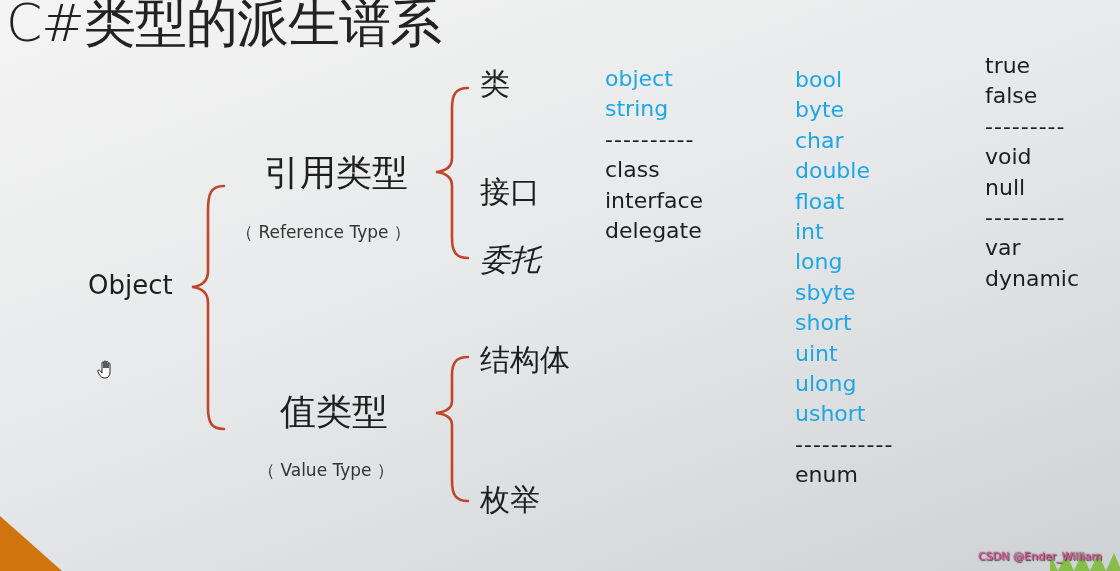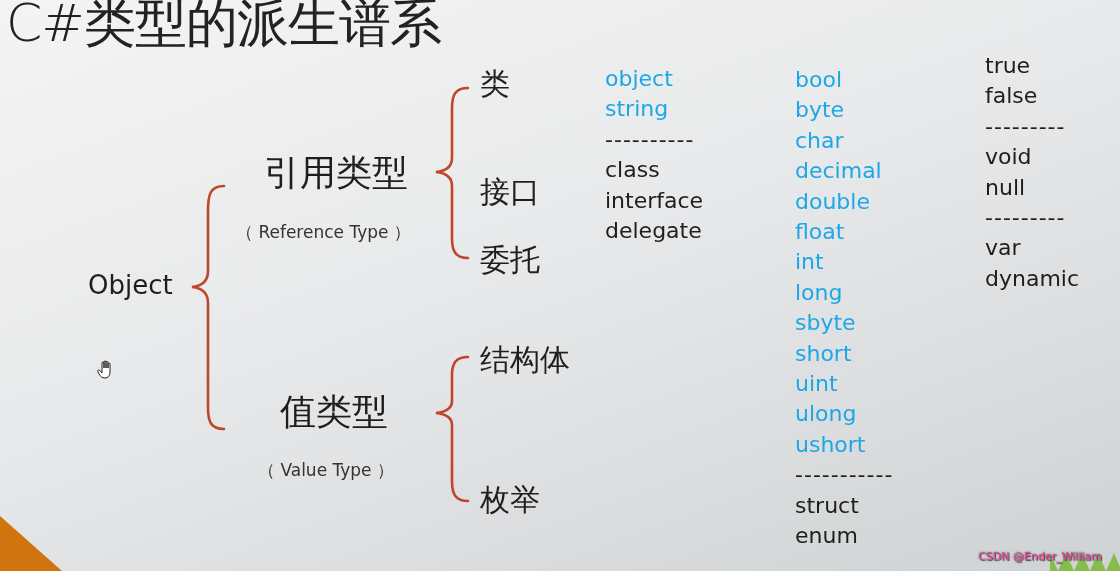--- a/index.html
+++ b/index.html
@@ -45,50 +45,48 @@
 <svg class="brace" style="left:428px; top:84px;" width="44" height="178" viewBox="0 0 44 178">
   <path d="M40 4 C 28 4, 24 10, 24 24 L 24 74 C 24 83, 18 87, 8 88 C 18 89, 24 93, 24 102 L 24 154 C 24 168, 28 174, 40 174" fill="none" stroke="#c0462a" stroke-width="2.6" stroke-linecap="round"></path>
 </svg>
 
 <svg class="brace" style="left:428px; top:353px;" width="44" height="152" viewBox="0 0 44 152">
   <path d="M40 4 C 28 4, 24 10, 24 22 L 24 48 C 24 56, 18 59, 8 60 C 18 61, 24 64, 24 72 L 24 128 C 24 142, 28 148, 40 148" fill="none" stroke="#c0462a" stroke-width="2.6" stroke-linecap="round"></path>
 </svg>
 
 <div class="abs leaf" style="left:480px; top:66px;">类</div>
 <div class="abs leaf" style="left:480px; top:154px;margin-top:20px;">接口</div>
-<div class="abs leaf" style="left:480px; top:242px;">委托</div>
+<div class="abs leaf" style="left:480px; top:242px;font-style:italic;">委托</div>
 
 <div class="abs leaf" style="left:480px; top:342px;">结构体</div>
 <div class="abs leaf" style="left:480px; top:482px;">枚举</div>
 
 <div class="abs col" style="left:605px; top:64px;">
   <div class="kw-blue">object</div>
   <div class="kw-blue">string</div>
   <div class="sep">----------</div>
   <div class="kw-dark">class</div>
   <div class="kw-dark">interface</div>
   <div class="kw-dark">delegate</div>
 </div>
 
 <div class="abs col" style="left:795px; top:65px;">
   <div class="kw-blue">bool</div>
   <div class="kw-blue">byte</div>
   <div class="kw-blue">char</div>
-  <div class="kw-blue">decimal</div>
   <div class="kw-blue">double</div>
   <div class="kw-blue">float</div>
   <div class="kw-blue">int</div>
   <div class="kw-blue">long</div>
   <div class="kw-blue">sbyte</div>
   <div class="kw-blue">short</div>
   <div class="kw-blue">uint</div>
   <div class="kw-blue">ulong</div>
   <div class="kw-blue">ushort</div>
   <div class="sep">-----------</div>
-  <div class="kw-dark">struct</div>
   <div class="kw-dark">enum</div>
 </div>
 
 <div class="abs col" style="left:985px; top:51px;">
   <div class="kw-dark">true</div>
   <div class="kw-dark">false</div>
   <div class="sep">---------</div>
   <div class="kw-dark">void</div>
   <div class="kw-dark">null</div>
   <div class="sep">---------</div>

